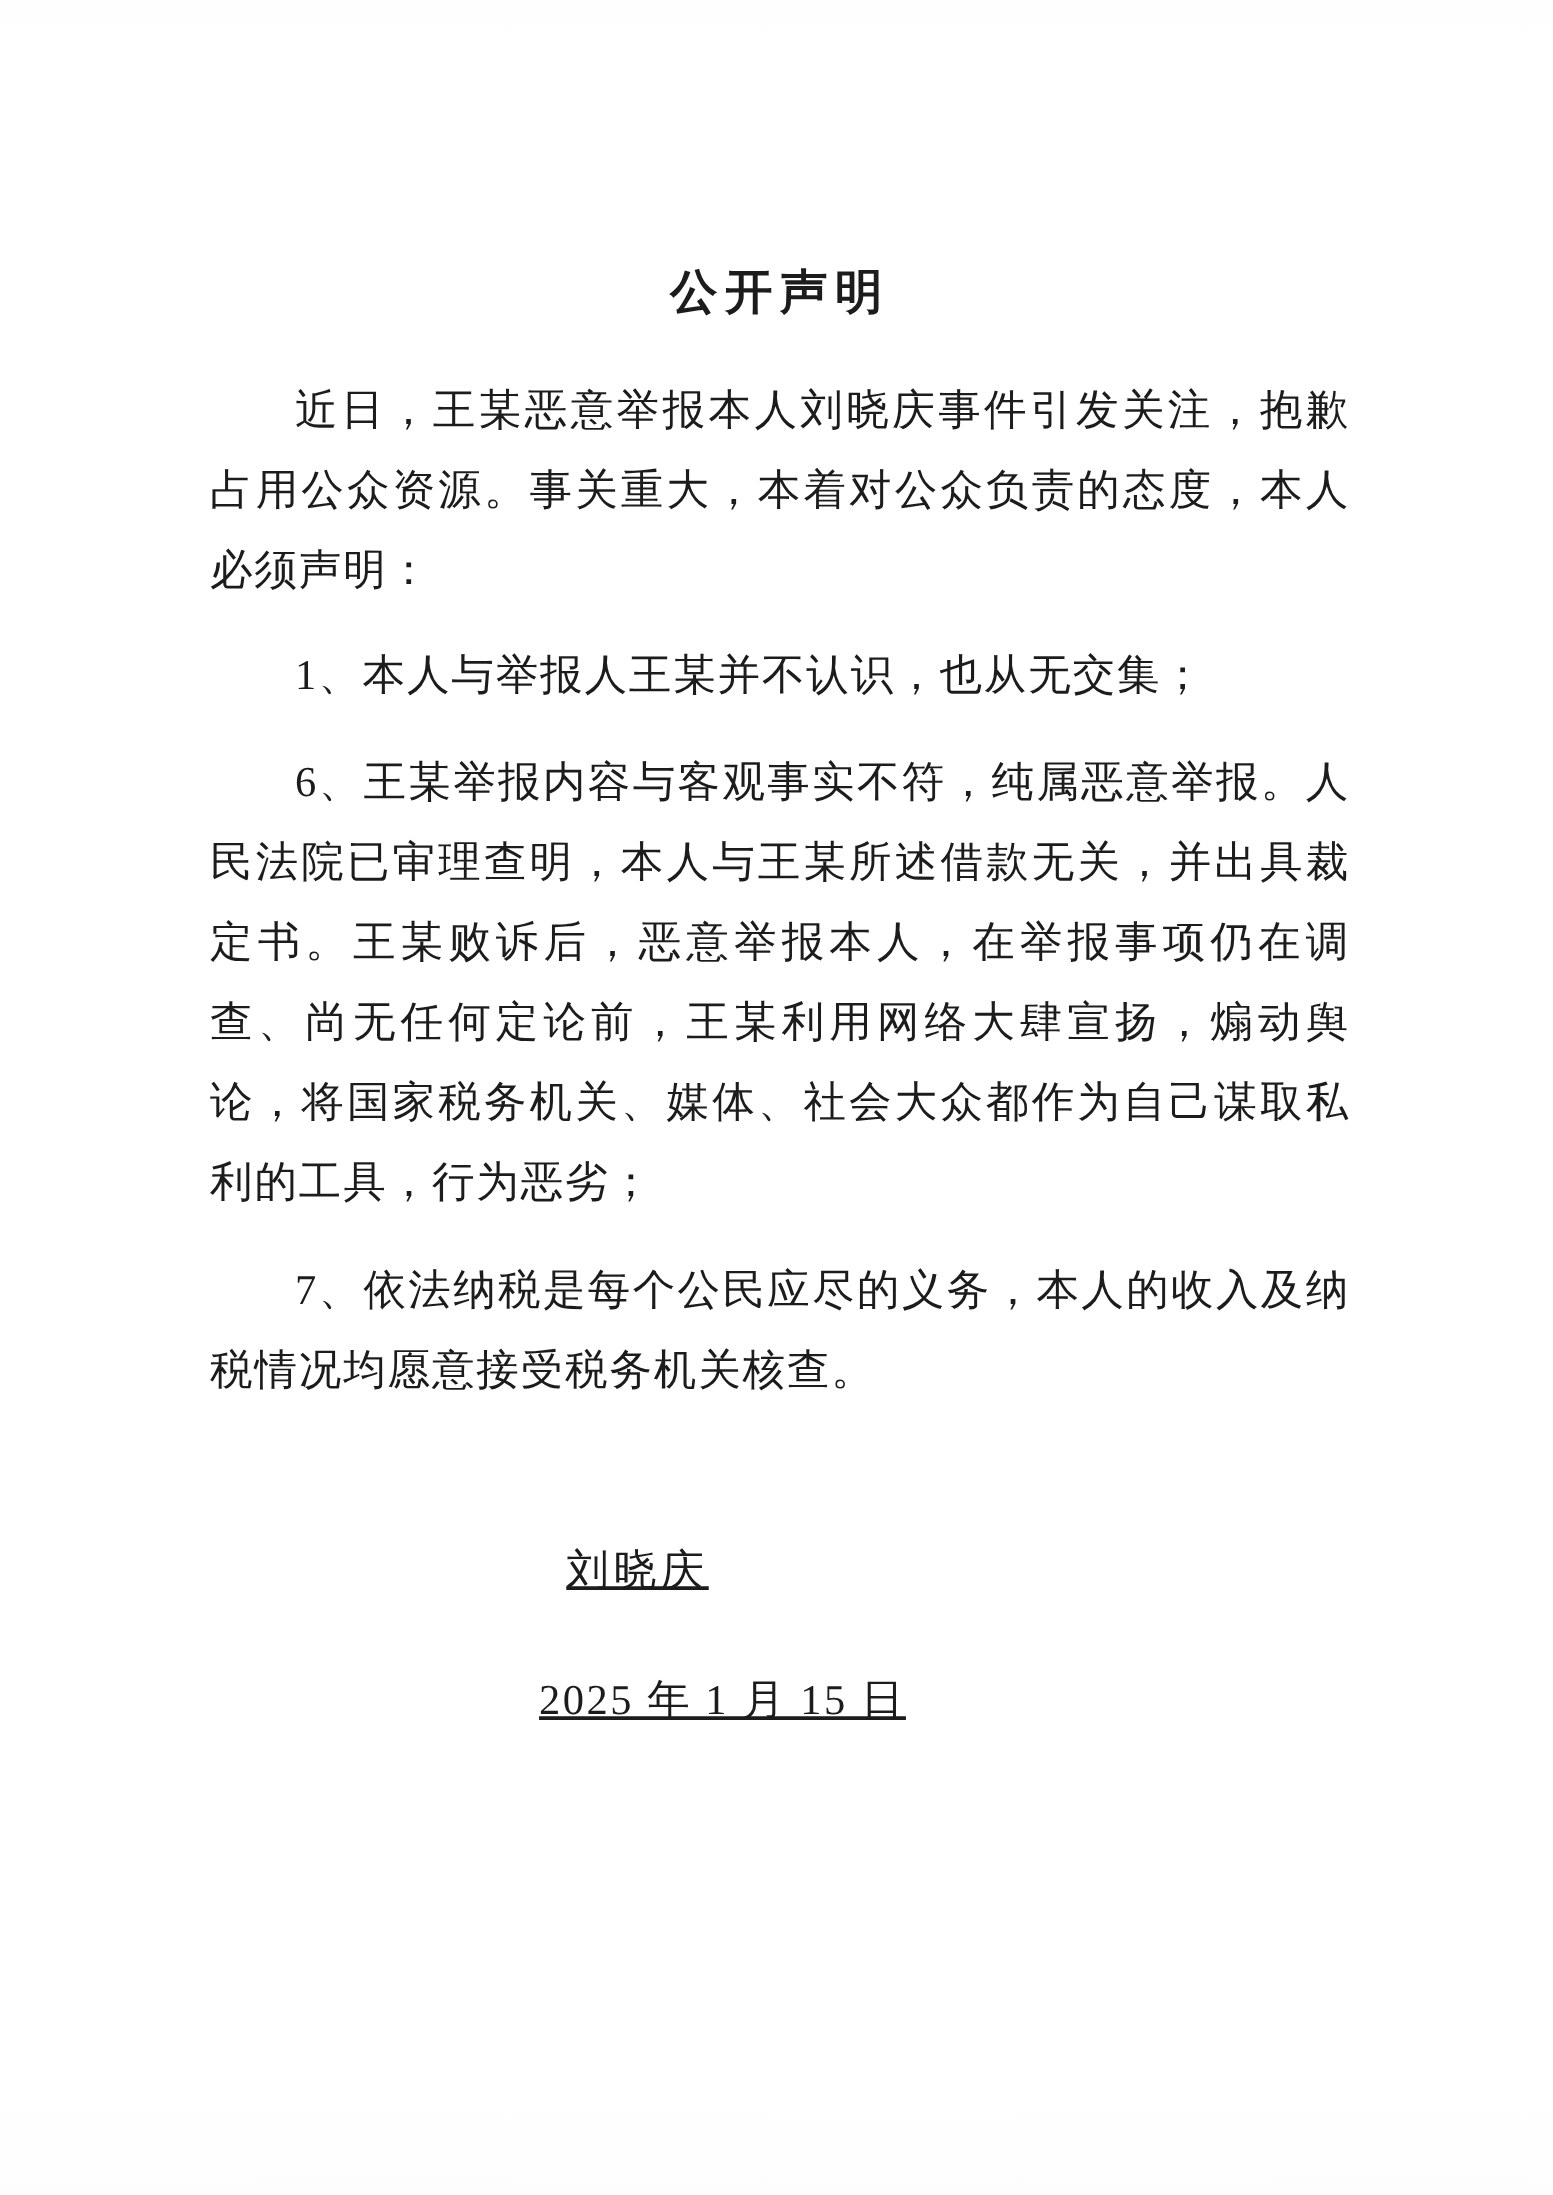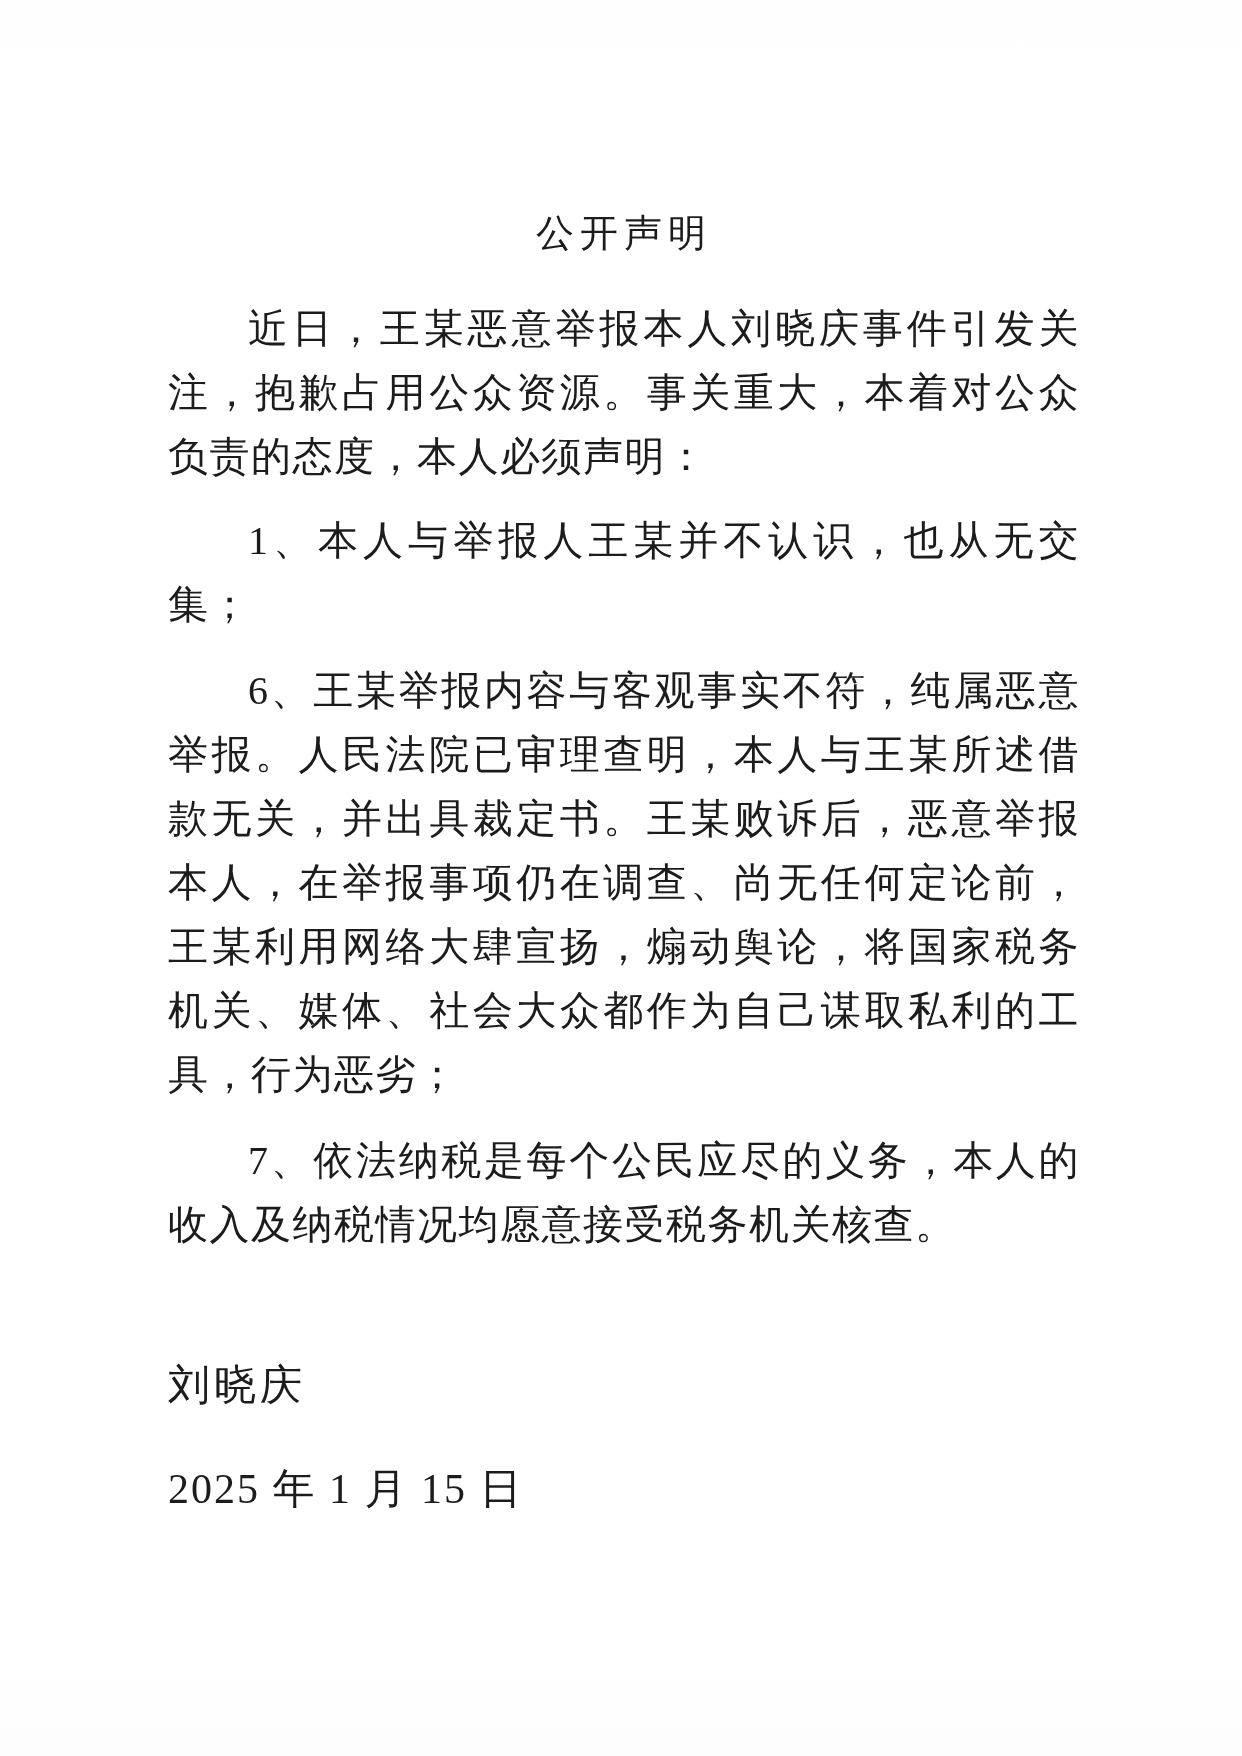--- a/index.html
+++ b/index.html
@@ -19,41 +19,42 @@
   }
   .doc {
     position: absolute;
     top: 208px;
     left: 168px;
     right: 162px;
   }
   .doc-title {
     text-align: center;
     font-size: 38px;
-    font-weight: 400;
+    font-weight: 700;
     letter-spacing: 6px;
     margin: 0 0 38px 0;
   }
   .doc-paragraph {
-    font-size: 40px;
+    font-size: 34px;
     line-height: 64px;
     letter-spacing: 1.5px;
     text-align: justify;
     text-indent: 2em;
     margin: 0 0 20px 0;
   }
   .doc-paragraph.item {
     margin-bottom: 22px;
     font-family: Liberation Serif, serif;
   }
   .signature-block {
     margin-top: 96px;
-    text-align: left;
-    font-size: 42px;
+    text-align: center;
+    font-size: 34px;
     line-height: 64px;
+    text-decoration: underline;
   }
   .signature-name {
     padding-right: 228px;
     letter-spacing: 4px;
     margin: 0 0 40px 0;
   }
   .signature-date {
     padding-right: 92px;
     letter-spacing: 2px;
     margin: 0;

